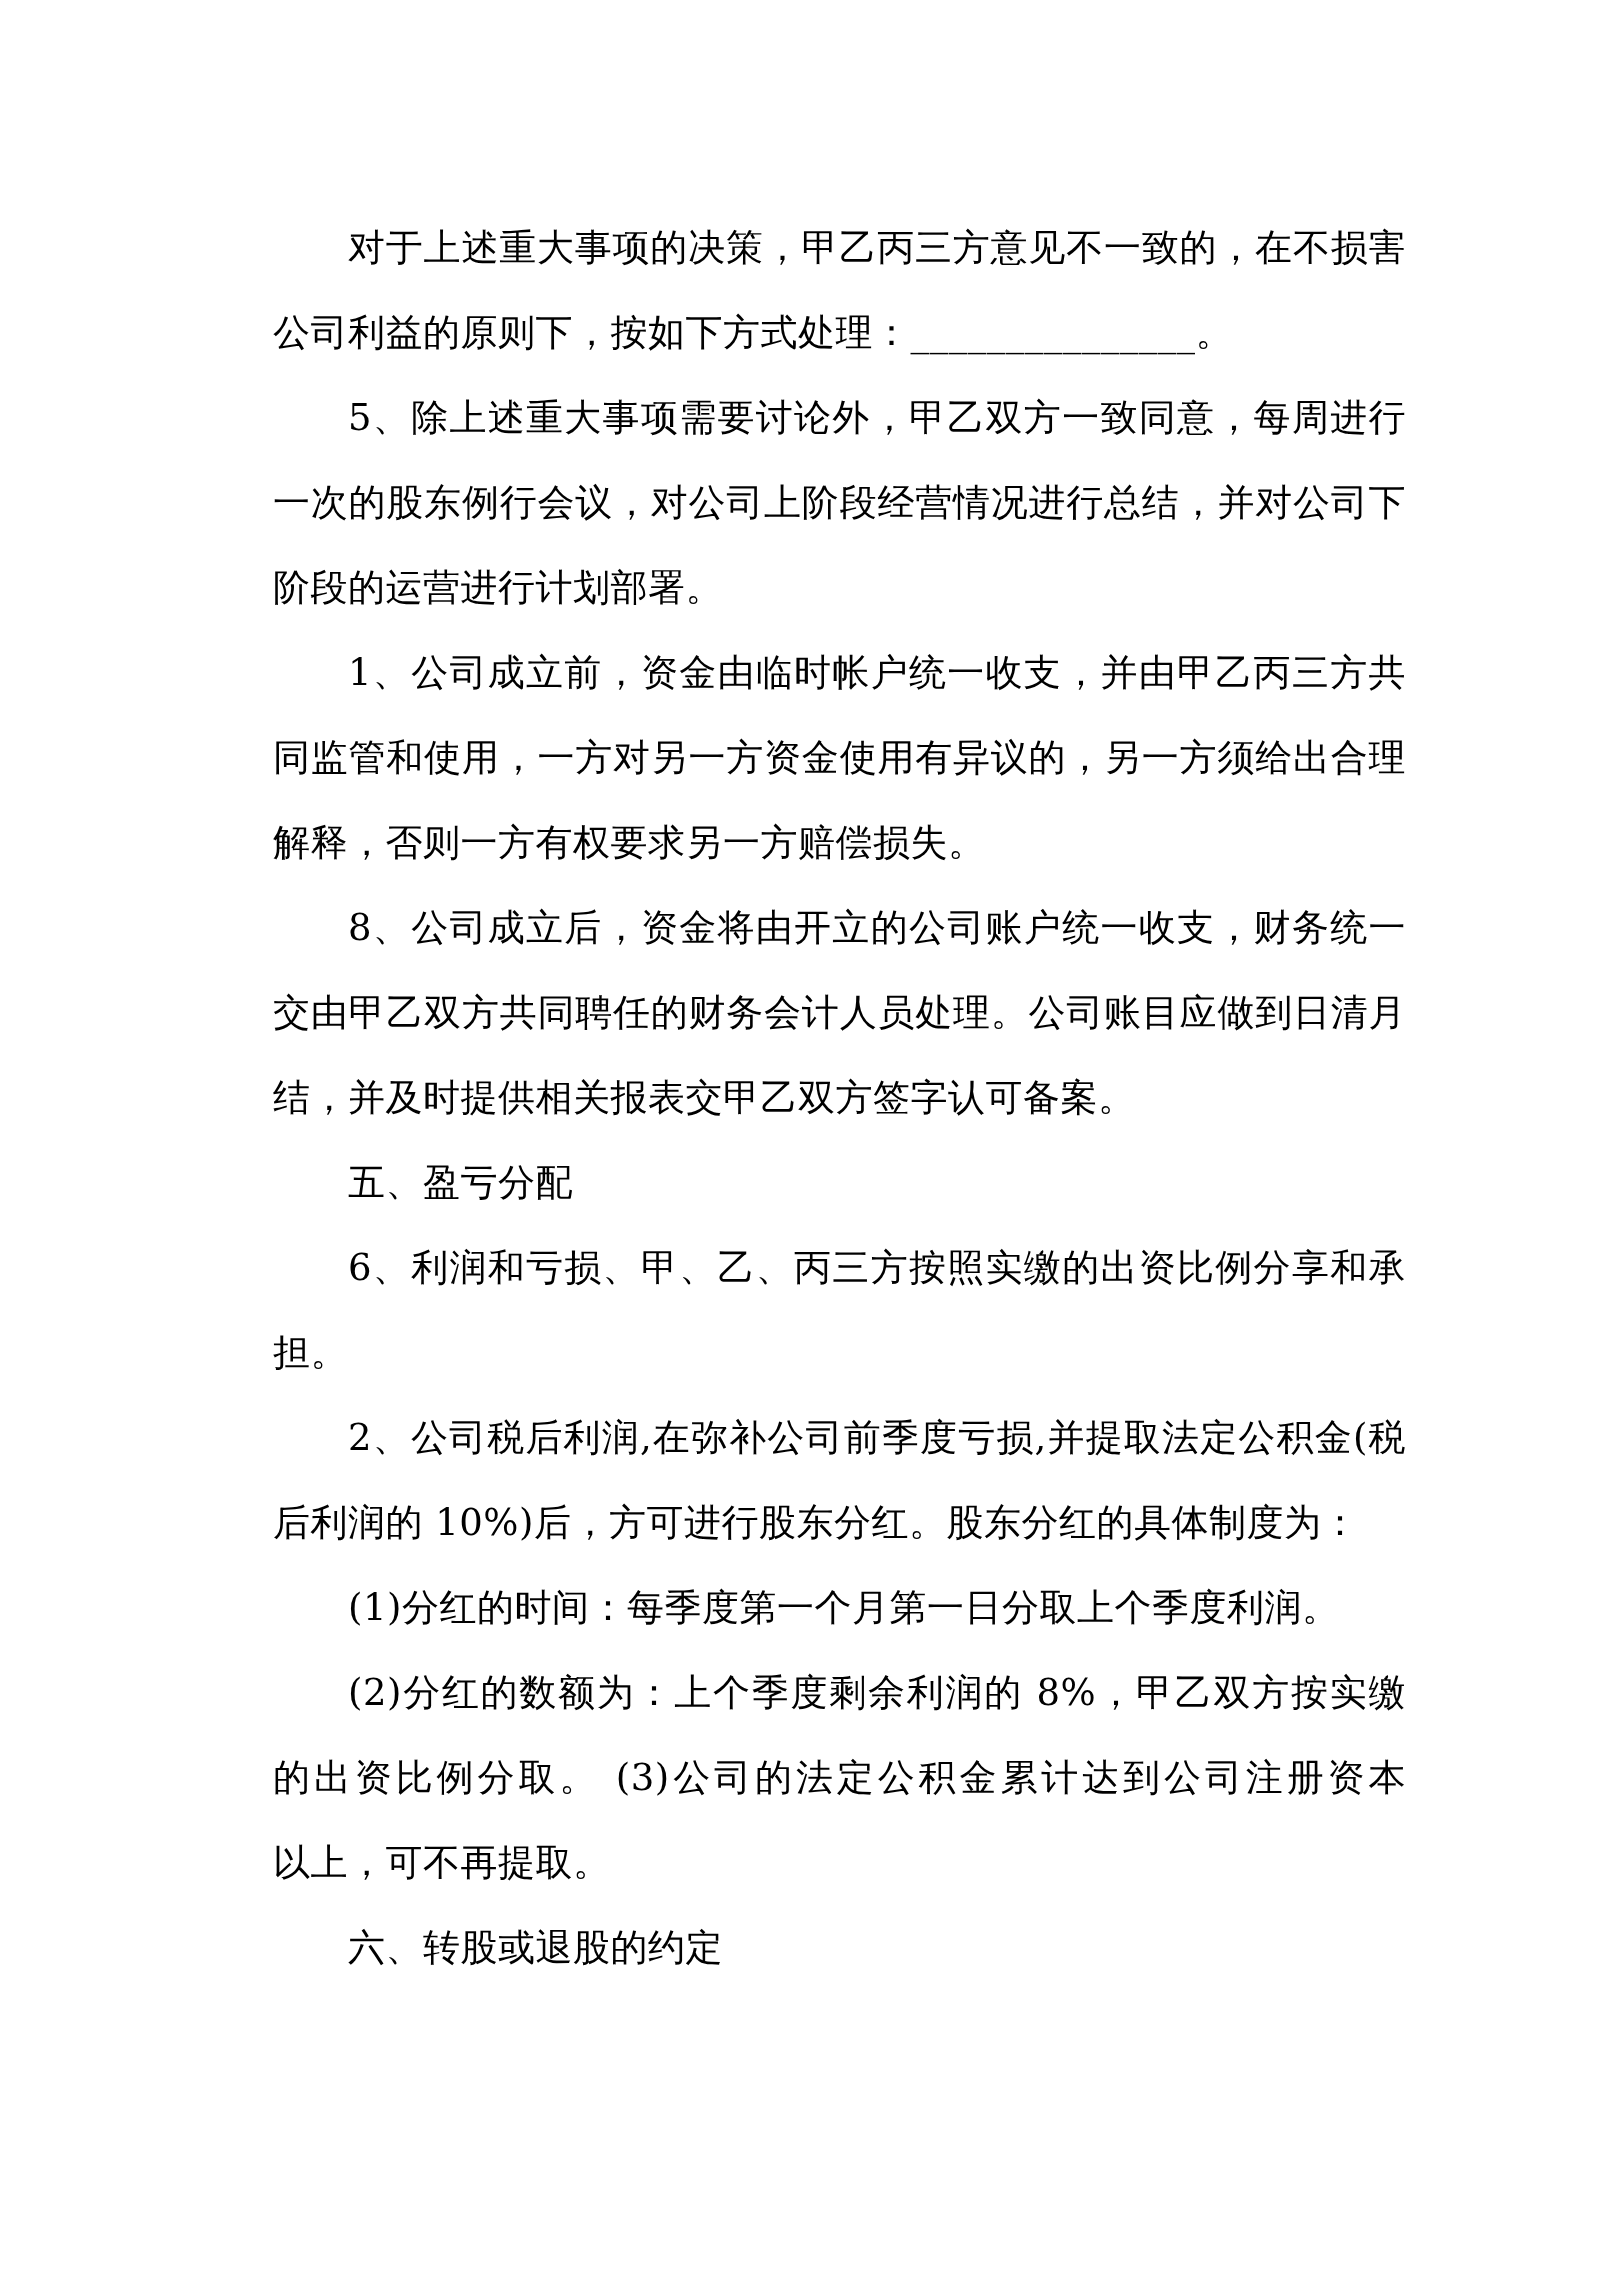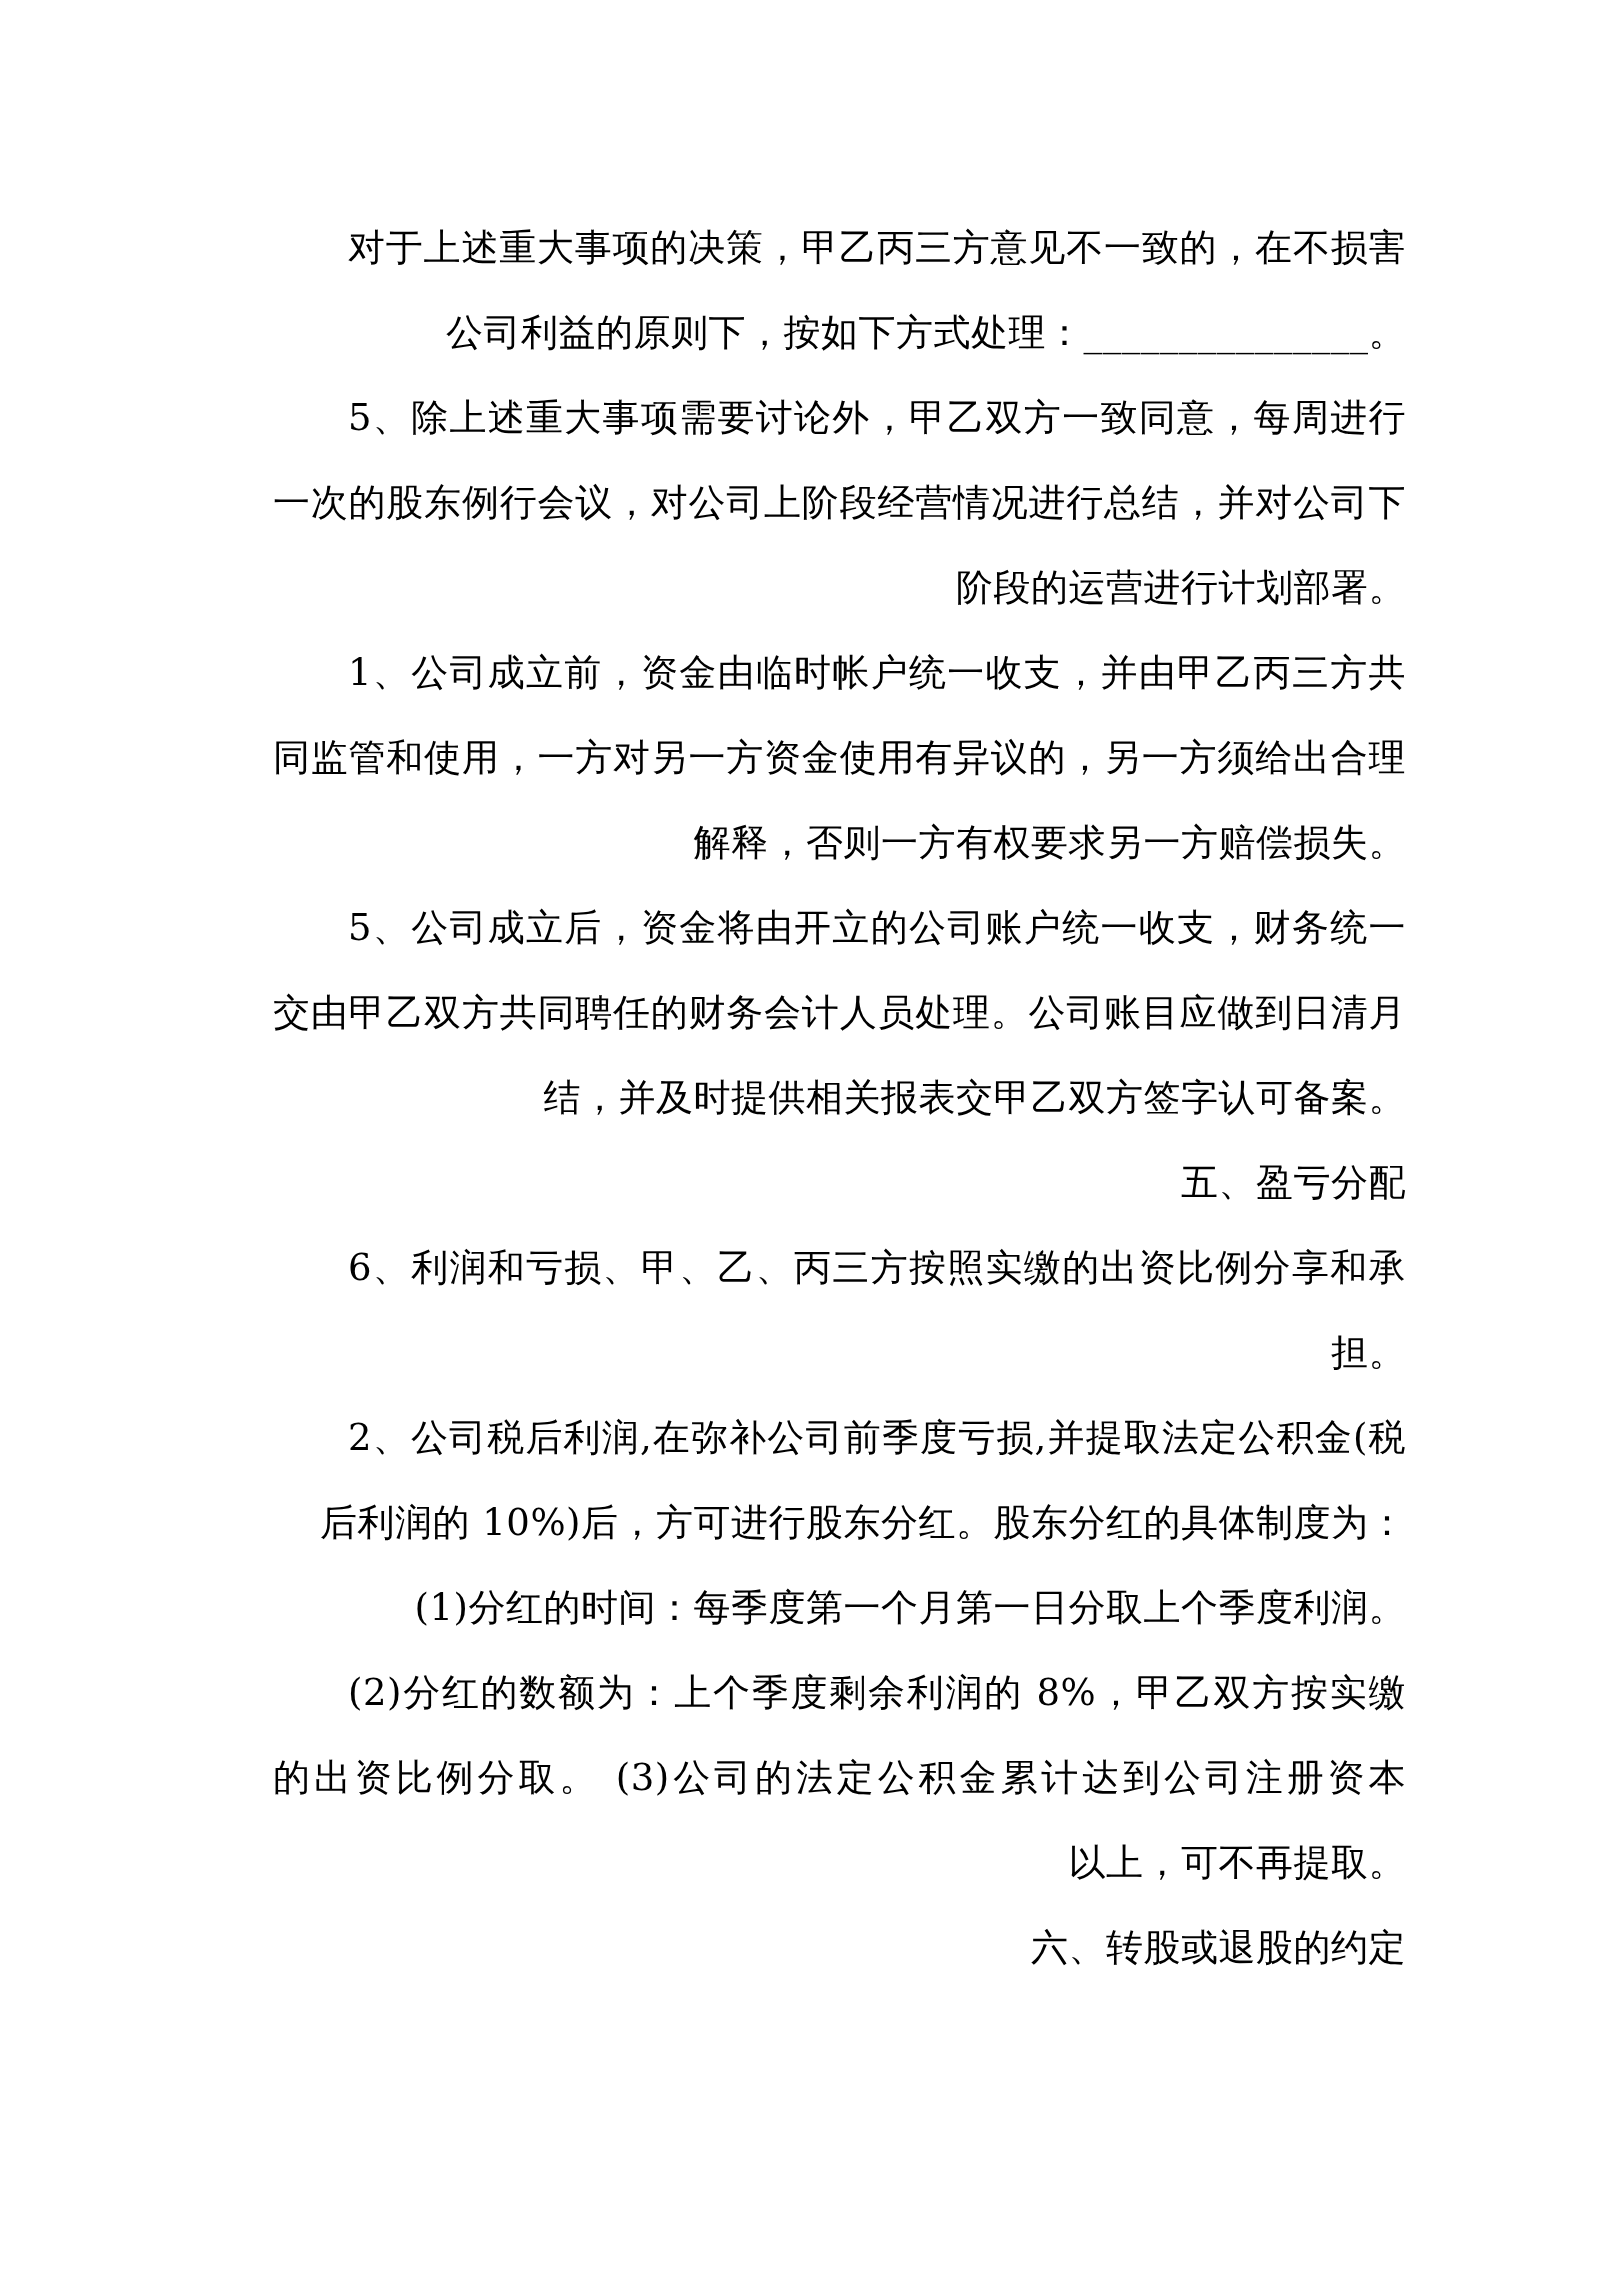--- a/index.html
+++ b/index.html
@@ -30,21 +30,21 @@
     font-family: "DejaVu Serif", "Liberation Serif", serif;
     font-size: 37px;
     line-height: 85px;
     color: #000000;
     letter-spacing: 0.5px;
   }
   .line {
     height: 85px;
     overflow: hidden;
     white-space: nowrap;
-    text-align: right;
+    text-align: left;
   }
   .line.full {
     white-space: normal;
     text-align: justify;
     text-align-last: justify;
   }
   .line.indent {
     text-indent: 75px;
   }
 </style>
@@ -54,21 +54,21 @@
 <div class="page">
   <div class="doc" id="doc-body">
       <div class="line indent full">对于上述重大事项的决策，甲乙丙三方意见不一致的，在不损害</div>
       <div class="line">公司利益的原则下，按如下方式处理：_______________。</div>
       <div class="line indent full">5、除上述重大事项需要讨论外，甲乙双方一致同意，每周进行</div>
       <div class="line full">一次的股东例行会议，对公司上阶段经营情况进行总结，并对公司下</div>
       <div class="line">阶段的运营进行计划部署。</div>
       <div class="line indent full">1、公司成立前，资金由临时帐户统一收支，并由甲乙丙三方共</div>
       <div class="line full">同监管和使用，一方对另一方资金使用有异议的，另一方须给出合理</div>
       <div class="line">解释，否则一方有权要求另一方赔偿损失。</div>
-      <div class="line indent full">5、公司成立后，资金将由开立的公司账户统一收支，财务统一</div>
+      <div class="line indent full">8、公司成立后，资金将由开立的公司账户统一收支，财务统一</div>
       <div class="line full">交由甲乙双方共同聘任的财务会计人员处理。公司账目应做到日清月</div>
       <div class="line">结，并及时提供相关报表交甲乙双方签字认可备案。</div>
       <div class="line indent">五、盈亏分配</div>
       <div class="line indent full">6、利润和亏损、甲、乙、丙三方按照实缴的出资比例分享和承</div>
       <div class="line">担。</div>
       <div class="line indent full">2、公司税后利润,在弥补公司前季度亏损,并提取法定公积金(税</div>
       <div class="line">后利润的 10%)后，方可进行股东分红。股东分红的具体制度为：</div>
       <div class="line indent">(1)分红的时间：每季度第一个月第一日分取上个季度利润。</div>
       <div class="line indent full">(2)分红的数额为：上个季度剩余利润的 8%，甲乙双方按实缴</div>
       <div class="line full">的出资比例分取。 (3)公司的法定公积金累计达到公司注册资本 50%</div>

